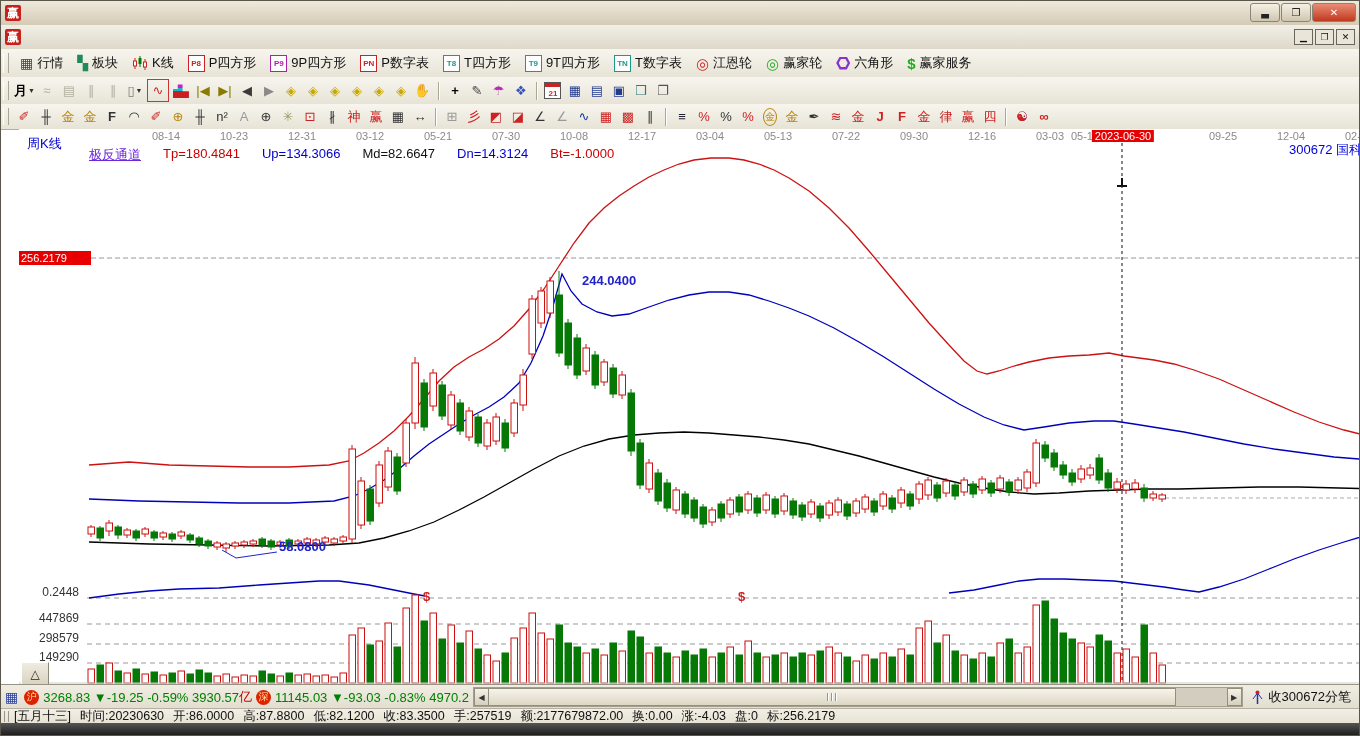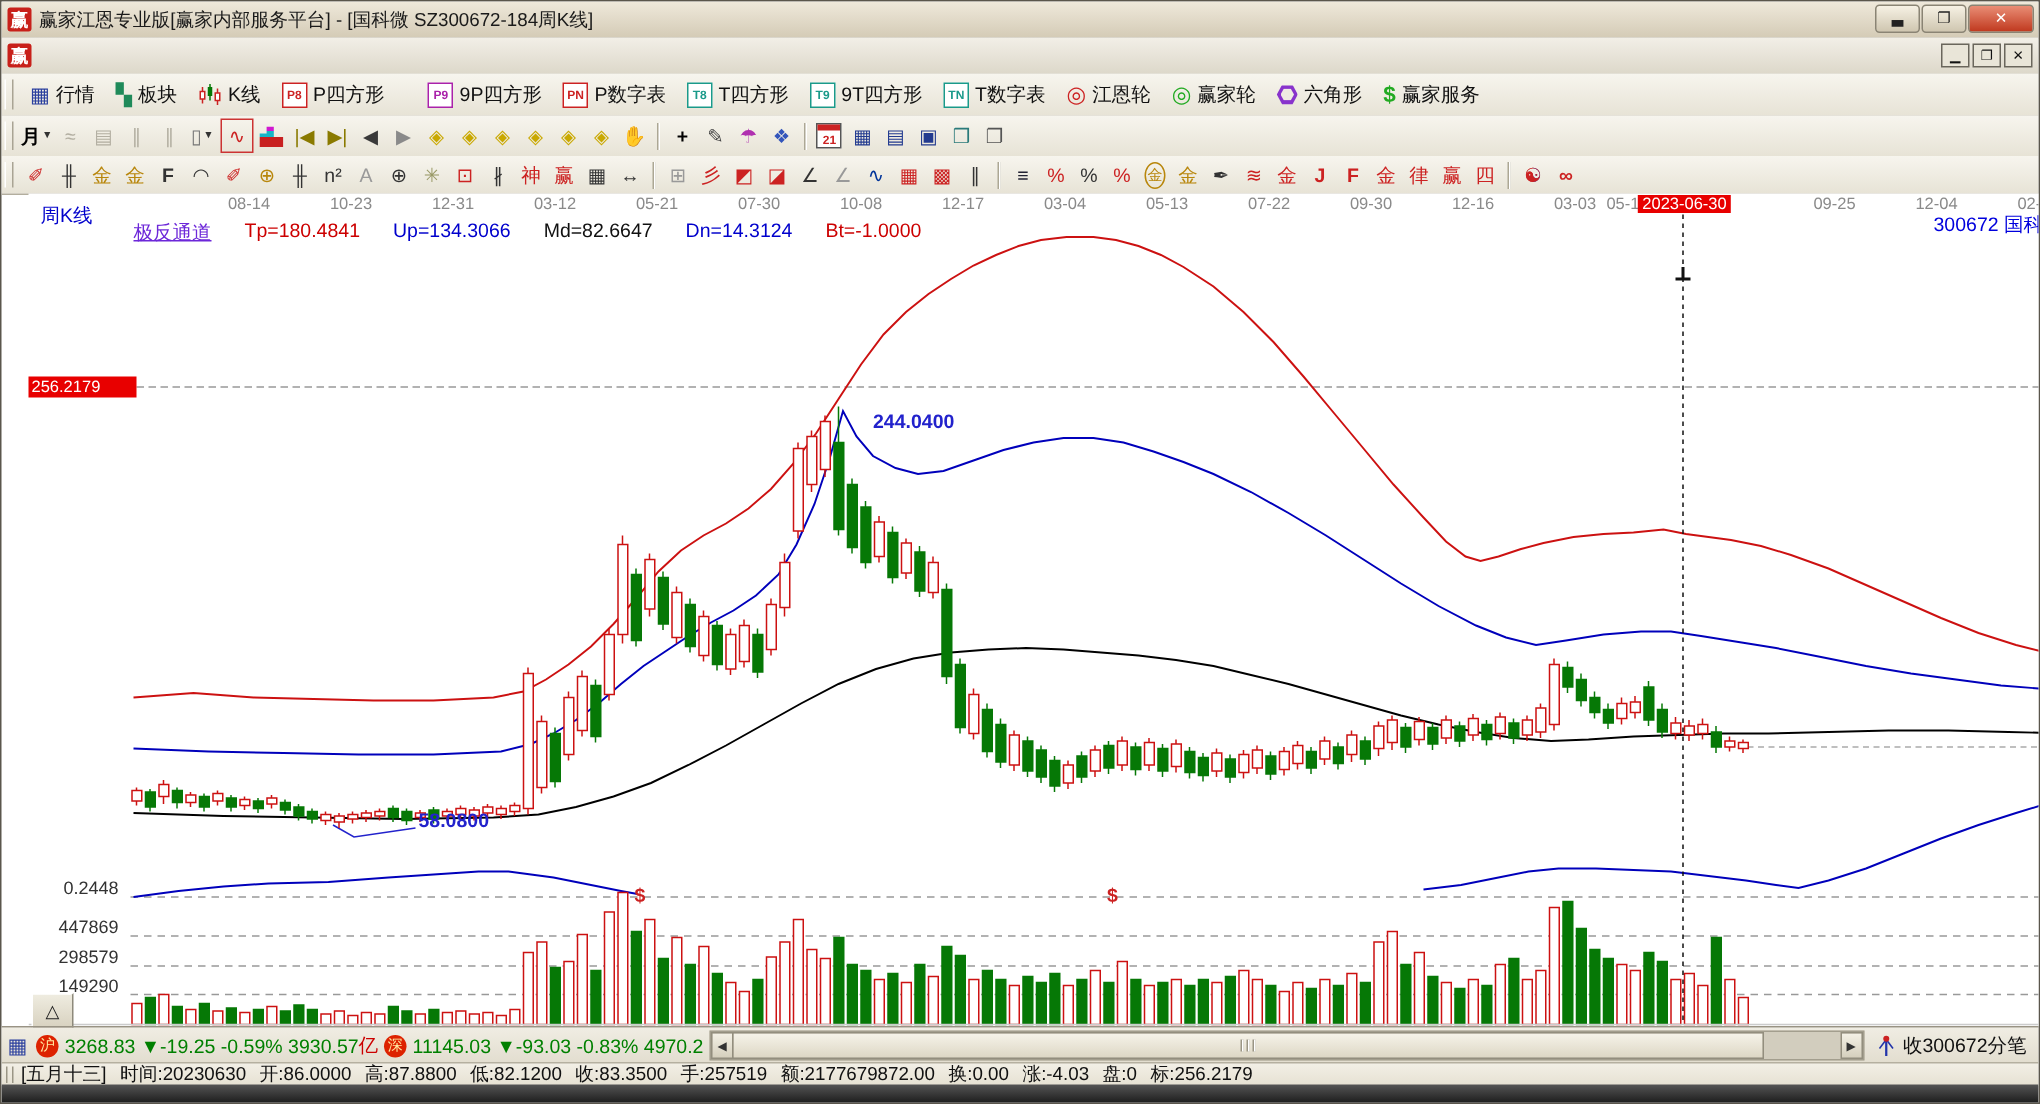--- a/index.html
+++ b/index.html
@@ -67,21 +67,20 @@
   
   #taskbar{position:absolute;left:0;top:722px;width:100%;height:14px;background:linear-gradient(#555,#151515);}
 </style>
 </head>
 <body>
 
 <div id="app">
 
   <div id="titlebar">
     <span class="applogo">赢</span>
-    <span id="title-text">赢家江恩专业版[赢家内部服务平台] - [国科微  SZ300672-184周K线]</span>
     <div id="wincontrols">
       <span class="wbtn min">▃</span>
       <span class="wbtn max">❐</span>
       <span class="wbtn close">✕</span>
     </div>
   </div>
 
   <div id="menubar">
     <span class="applogo">赢</span>
   </div>
@@ -110,21 +109,21 @@
           <line x1="13" y1="4" x2="13" y2="15" stroke="#c22"></line>
           <rect x="11.5" y="7" width="3" height="5" fill="#fff" stroke="#c22"></rect>
         </svg>
         <span class="tb1-label">K线</span>
       </div>
       <div class="tb1-item">
         <span class="sqicon" style="color: rgb(204, 34, 34);">P8</span>
         <span class="tb1-label">P四方形</span>
       </div>
       <div class="tb1-item">
-        <span class="sqicon" style="color: rgb(170, 34, 170); margin-left: 15px;">P9</span>
+        <span class="sqicon" style="color: rgb(170, 34, 170);">P9</span>
         <span class="tb1-label">9P四方形</span>
       </div>
       <div class="tb1-item">
         <span class="sqicon" style="color: rgb(204, 34, 34);">PN</span>
         <span class="tb1-label">P数字表</span>
       </div>
       <div class="tb1-item">
         <span class="sqicon" style="color: rgb(26, 154, 138);">T8</span>
         <span class="tb1-label">T四方形</span>
       </div>

